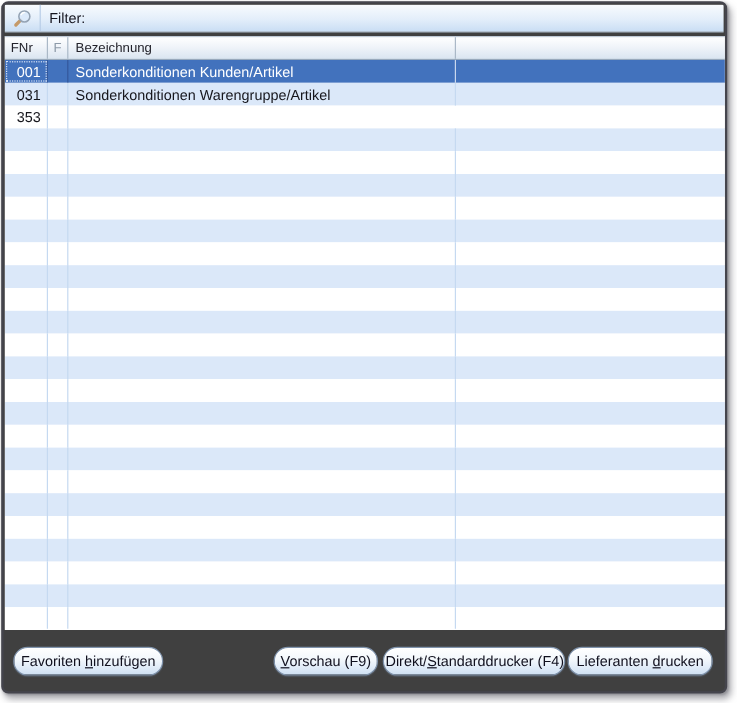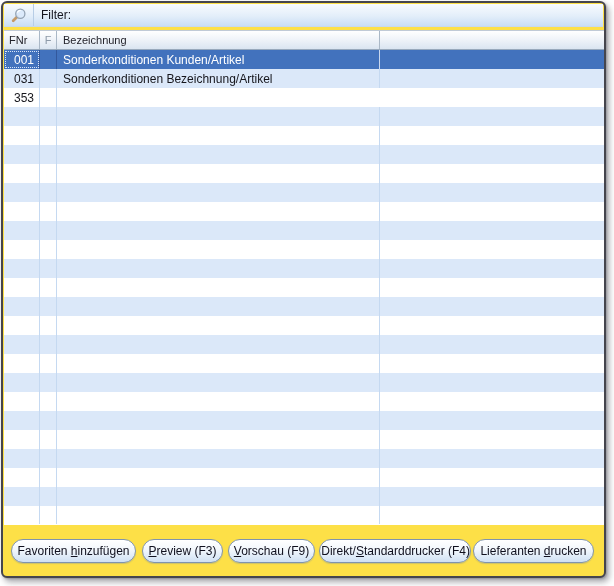--- a/index.html
+++ b/index.html
@@ -1,20 +1,20 @@
 <!DOCTYPE html>
 <html><head>
 <meta charset="utf-8">
 <style>
   * { margin:0; padding:0; box-sizing:border-box; }
   html,body { width:614px; height:586px; background:#ffffff; font-family:"Liberation Sans", sans-serif; overflow:hidden; }
 
   .window {
     position:absolute; left:1px; top:1px; width:605px; height:577px;
-    background:#fde047;
+    background:#404040;
     border:2px solid #45454d; border-radius:6px;
     box-shadow: 3px 4px 6px rgba(110,110,118,.6), 1px 1px 2px rgba(90,90,95,.4);
     overflow:hidden;
   }
 
   
   .filter-bar {
     position:absolute; left:1px; top:1px; right:1px; height:23px;
     background:linear-gradient(#f8fbfe, #e3eefa 55%, #cadef4);
     border-bottom:1px solid #c9d9ec;
@@ -102,21 +102,21 @@
     <div class="tbody">
         <div class="row plain selected">
           <div class="cell c-fnr">001</div>
           <div class="cell c-f"></div>
           <div class="cell c-bez">Sonderkonditionen Kunden/Artikel</div>
           <div class="cell c-fill"></div>
         </div>
         <div class="row alt">
           <div class="cell c-fnr">031</div>
           <div class="cell c-f"></div>
-          <div class="cell c-bez">Sonderkonditionen Bezeichnung/Artikel</div>
+          <div class="cell c-bez">Sonderkonditionen Warengruppe/Artikel</div>
           <div class="cell c-fill"></div>
         </div>
         <div class="row plain">
           <div class="cell c-fnr">353</div>
           <div class="cell c-f"></div>
           <div class="cell c-fill"></div>
         </div>
         <div class="row alt">
           <div class="cell c-fnr"></div>
           <div class="cell c-f"></div>
@@ -246,18 +246,17 @@
         <div class="row plain">
           <div class="cell c-fnr"></div>
           <div class="cell c-f"></div>
           <div class="cell c-bez"></div>
           <div class="cell c-fill"></div>
         </div>
       </div>
   </div>
 
   <button class="btn btn-1"><span>Favoriten </span><span class="ak">h</span><span>inzufügen</span></button>
-  <button class="btn btn-2"><span></span><span class="ak">P</span><span>review (F3)</span></button>
   <button class="btn btn-3"><span></span><span class="ak">V</span><span>orschau (F9)</span></button>
   <button class="btn btn-4"><span>Direkt/</span><span class="ak">S</span><span>tandarddrucker (F4)</span></button>
   <button class="btn btn-5"><span>Lieferanten </span><span class="ak">d</span><span>rucken</span></button>
 
 </div>
 
 </body></html>

